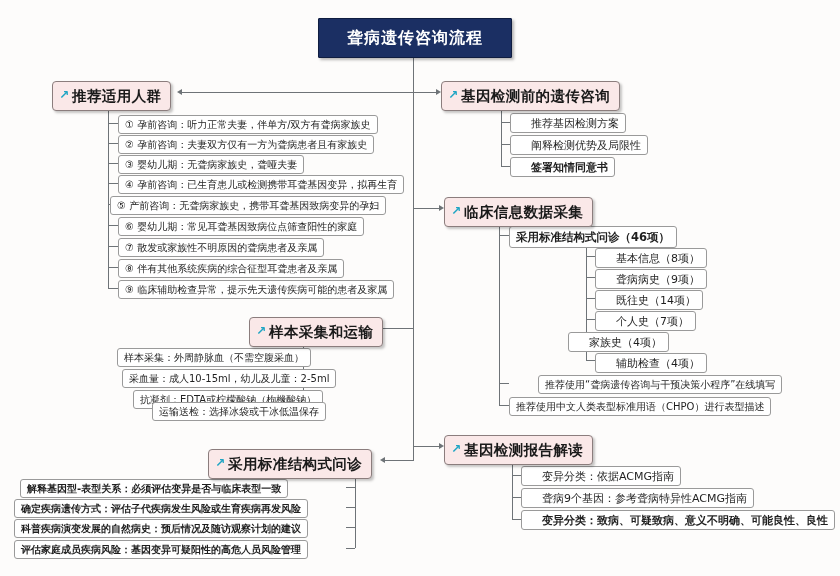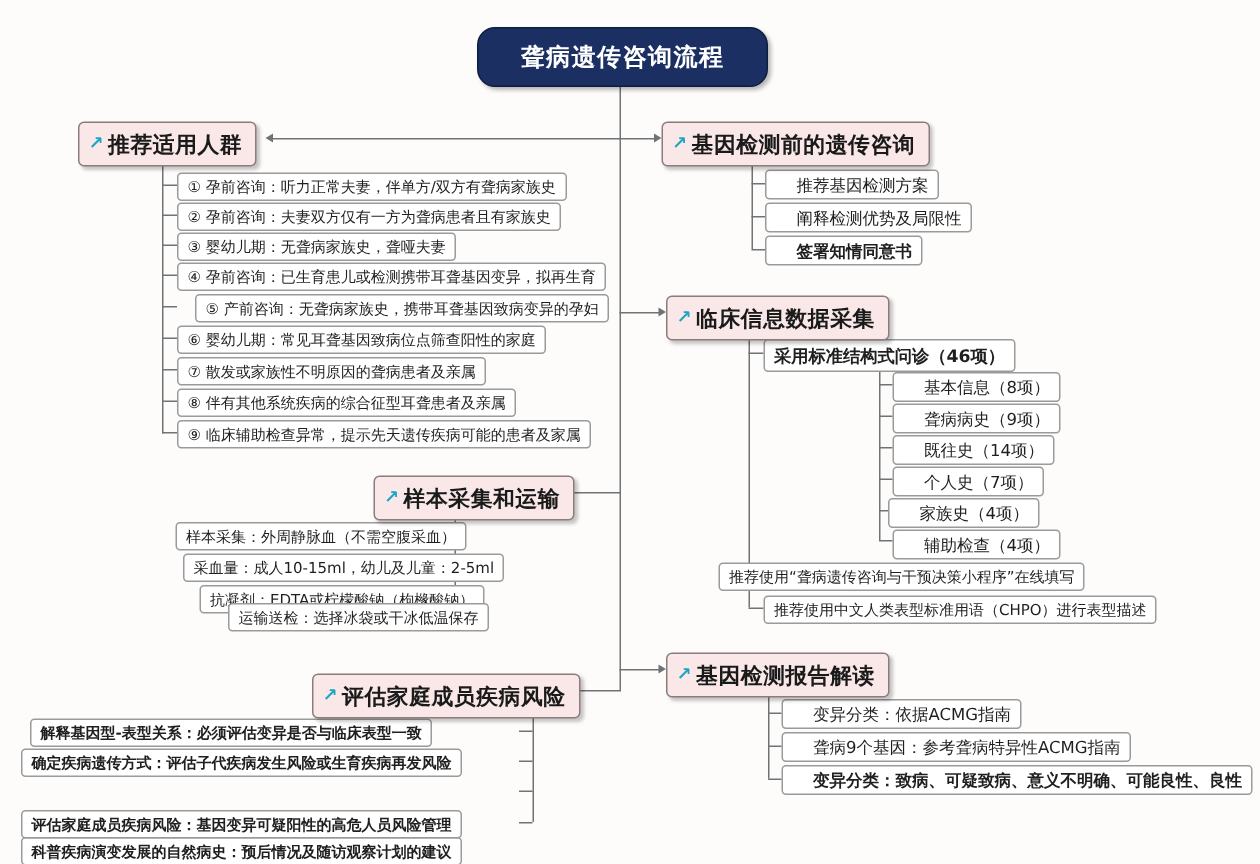--- a/index.html
+++ b/index.html
@@ -17,21 +17,21 @@
     background:#fdfcfb;
   }
 
   
   .root-node{
     position:absolute;
     left:318px;top:18px;
     width:192px;height:38px;
     background:#1b2f63;
     border:1px solid #0f1d40;
-    border-radius:12px;
+    border-radius:1px;
     box-shadow:2px 2px 3px rgba(0,0,0,0.28);
     display:flex;align-items:center;justify-content:center;
     color:#ffffff;
     font-size:16px;font-weight:bold;
     letter-spacing:1px;
     z-index:6;
   }
 
   
   .sec{
@@ -151,21 +151,21 @@
     </div>
   <div class="leaf" style="left:118px;top:135px;">
       <span>② 孕前咨询：夫妻双方仅有一方为聋病患者且有家族史</span>
     </div>
   <div class="leaf" style="left:118px;top:155px;">
       <span>③ 婴幼儿期：无聋病家族史，聋哑夫妻</span>
     </div>
   <div class="leaf" style="left:118px;top:175px;">
       <span>④ 孕前咨询：已生育患儿或检测携带耳聋基因变异，拟再生育</span>
     </div>
-  <div class="leaf" style="left:130px;top:196px;">
+  <div class="leaf" style="left:110px;top:196px;">
       <span>⑤ 产前咨询：无聋病家族史，携带耳聋基因致病变异的孕妇</span>
     </div>
   <div class="leaf" style="left:118px;top:217px;">
       <span>⑥ 婴幼儿期：常见耳聋基因致病位点筛查阳性的家庭</span>
     </div>
   <div class="leaf" style="left:118px;top:238px;">
       <span>⑦ 散发或家族性不明原因的聋病患者及亲属</span>
     </div>
   <div class="leaf" style="left:118px;top:259px;">
       <span>⑧ 伴有其他系统疾病的综合征型耳聋患者及亲属</span>
@@ -220,28 +220,28 @@
     </div>
   <div class="leaf b11" style="left:595px;top:269px;height:16px;">
       <span>聋病病史（9项）</span>
     </div>
   <div class="leaf b11" style="left:595px;top:290px;height:16px;">
       <span>既往史（14项）</span>
     </div>
   <div class="leaf b11" style="left:595px;top:311px;height:16px;">
       <span>个人史（7项）</span>
     </div>
-  <div class="leaf b11" style="left:592px;top:332px;height:16px;align-items:center;">
+  <div class="leaf b11" style="left:568px;top:332px;height:16px;align-items:center;">
       <span>家族史（4项）</span>
     </div>
   <div class="leaf b11" style="left:595px;top:353px;height:16px;">
       <span>辅助检查（4项）</span>
     </div>
 
-  <div class="leaf" style="left:479px;top:375px;">
+  <div class="leaf" style="left:538px;top:375px;">
       <span>推荐使用“聋病遗传咨询与干预决策小程序”在线填写</span>
     </div>
   <div class="leaf" style="left:509px;top:397px;">
       <span>推荐使用中文人类表型标准用语（CHPO）进行表型描述</span>
     </div>
 
   <div class="sec" style="left:249px;top:317px;">
     <span class="arr">↗</span>
     <span class="txt">样本采集和运输</span>
   </div>
@@ -279,35 +279,35 @@
     </div>
   <div class="leaf b11" style="left:521px;top:488px;height:16px;">
       <span>聋病9个基因：参考聋病特异性ACMG指南</span>
     </div>
   <div class="leaf b11 bold" style="left:521px;top:510px;height:16px;">
       <span>变异分类：致病、可疑致病、意义不明确、可能良性、良性</span>
     </div>
 
   <div class="sec" style="left:208px;top:449px;">
     <span class="arr">↗</span>
-    <span class="txt">评估家庭成员疾病风险</span>
+    <span class="txt">采用标准结构式问诊</span>
   </div>
 
   <div class="ln v" style="left:355px;top:471px;height:77px;"></div>
   <div class="ln h" style="left:346px;top:487px;width:9px;"></div>
   <div class="ln h" style="left:346px;top:507px;width:9px;"></div>
   <div class="ln h" style="left:346px;top:527px;width:9px;"></div>
   <div class="ln h" style="left:346px;top:548px;width:9px;"></div>
 
   <div class="leaf bold" style="left:20px;top:479px;justify-content:flex-end;">
       <span>解释基因型-表型关系：必须评估变异是否与临床表型一致</span>
     </div>
   <div class="leaf bold" style="left:14px;top:499px;">
       <span>确定疾病遗传方式：评估子代疾病发生风险或生育疾病再发风险</span>
     </div>
-  <div class="leaf bold" style="left:14px;top:519px;margin-top:39px;">
+  <div class="leaf bold" style="left:14px;top:519px;">
       <span>科普疾病演变发展的自然病史：预后情况及随访观察计划的建议</span>
     </div>
   <div class="leaf bold" style="left:14px;top:540px;">
       <span>评估家庭成员疾病风险：基因变异可疑阳性的高危人员风险管理</span>
     </div>
 
 </div>
 
 </body></html>

